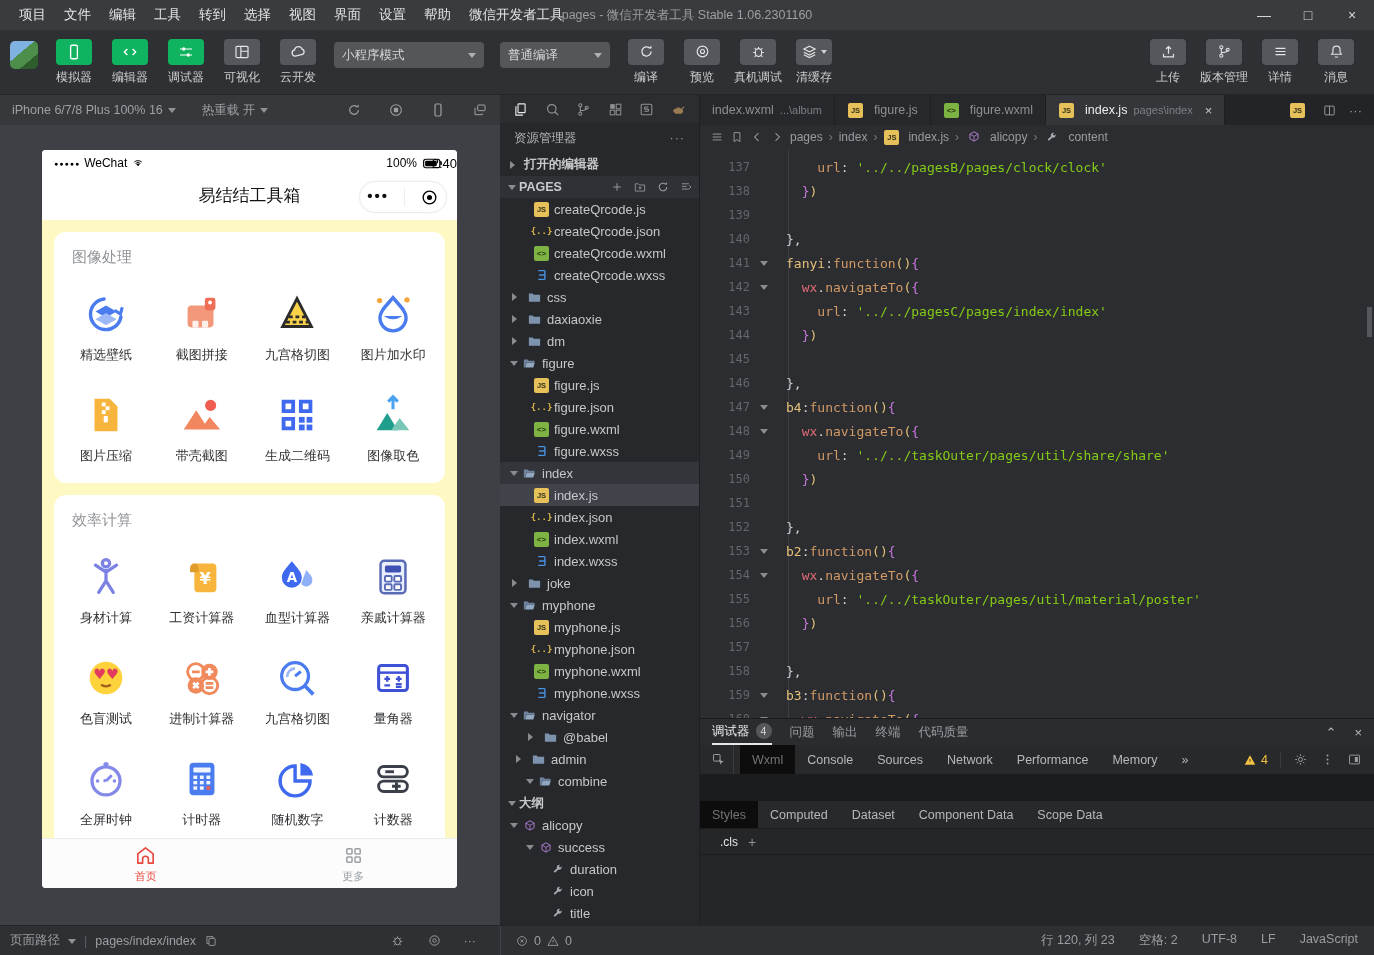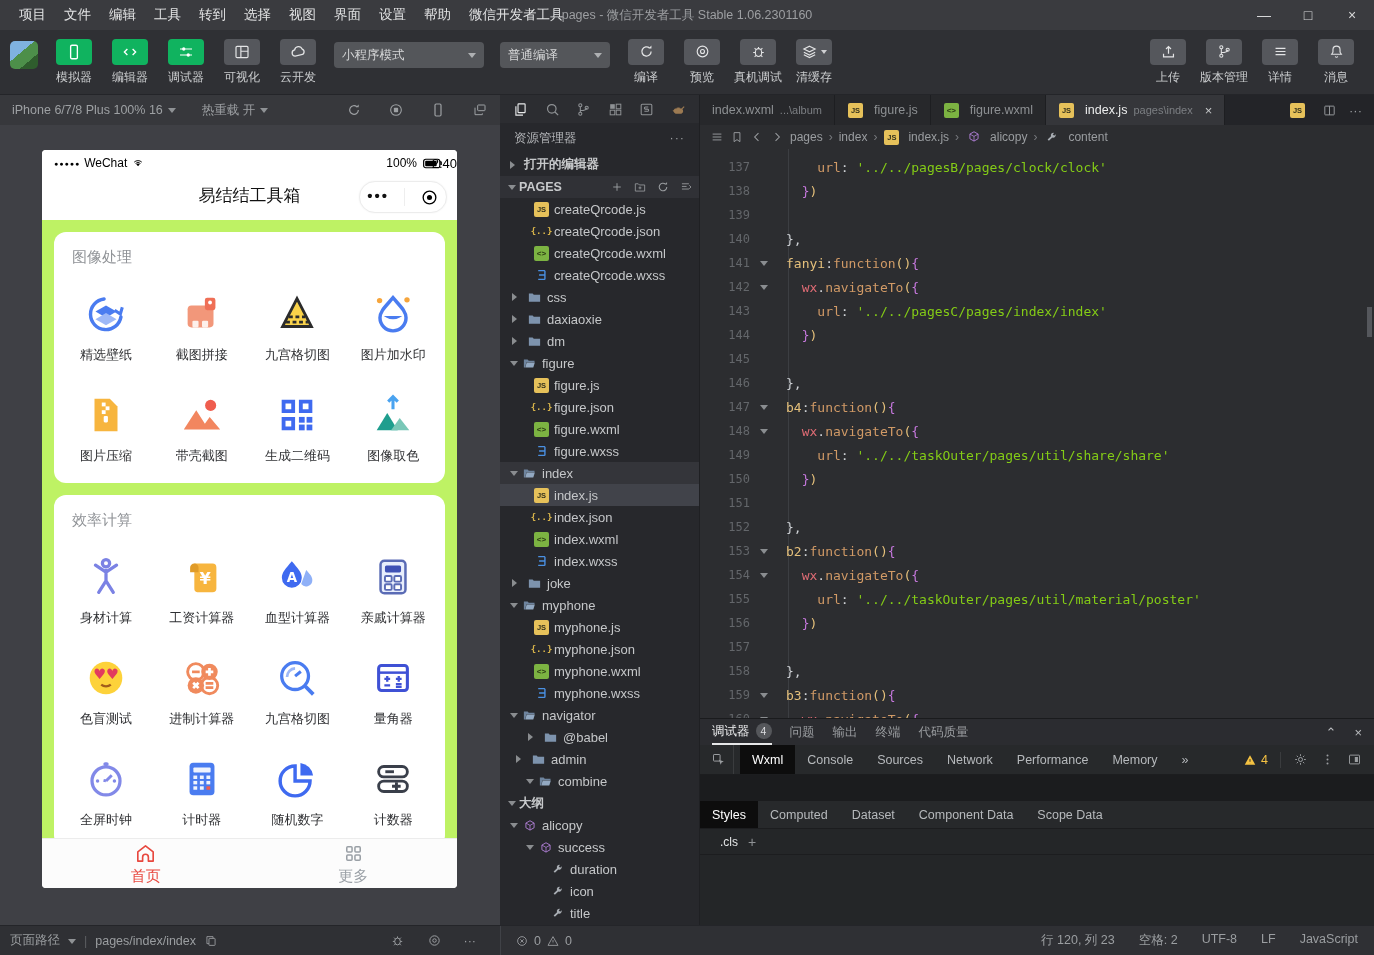--- a/index.html
+++ b/index.html
@@ -38,29 +38,29 @@
   .phone{position:absolute;left:42px;top:25px;width:415px;height:738px;background:#fff;border-radius:4px;overflow:hidden;font-family:"Liberation Sans",sans-serif;}
   .p-status{height:26px;display:flex;align-items:center;padding:0 12px;font-size:12px;color:#000;background:#fff;}
   .p-sig{display:flex;align-items:center;gap:4px;letter-spacing:1px;}
   .p-time{position:absolute;left:0;right:0;text-align:right;font-size:13px;}
   .p-batt{margin-left:auto;display:flex;align-items:center;gap:4px;z-index:1;}
   .p-nav{position:relative;height:44px;background:#fff;}
   .p-title{text-align:center;line-height:40px;font-size:17px;color:#111;}
   .p-capsule{position:absolute;right:10px;top:5px;width:88px;height:32px;border:1px solid #ececec;border-radius:16px;background:#fff;display:flex;align-items:center;justify-content:space-around;box-shadow:0 0 2px rgba(0,0,0,.06);}
   .p-capsule .dots{color:#111;font-size:15px;font-weight:bold;letter-spacing:2px;margin-top:-4px;}
   .p-capsule .sep{width:1px;height:18px;background:#eee;}
-  .p-body{position:absolute;top:70px;bottom:50px;left:0;right:0;background:#bef264;overflow:hidden;}
+  .p-body{position:absolute;top:70px;bottom:50px;left:0;right:0;background:#fef9c3;overflow:hidden;}
   .card{background:#fff;border-radius:12px;margin:12px 12px 0;padding:16px 4px 18px;}
   .card-title{padding:0 14px;font-size:15px;color:#8f9296;}
   .pgrid{display:grid;grid-template-columns:repeat(4,1fr);row-gap:28px;padding-top:24px;}
   .pitem{display:flex;flex-direction:column;align-items:center;}
   .pitem .lbl{margin-top:9px;font-size:13px;color:#2f3033;white-space:nowrap;}
   .p-tabbar{position:absolute;bottom:0;left:0;right:0;height:50px;background:#fcfcfc;border-top:1px solid #ececec;display:flex;}
   .ptab{flex:1;display:flex;flex-direction:column;align-items:center;justify-content:center;gap:2px;}
-  .ptab .lbl{font-size:15px;}
+  .ptab .lbl{font-size:11px;}
   .ptab.on .lbl{color:#e8483f;}
   .ptab.off .lbl{color:#9aa0a6;}
   
   .sidebar{width:200px;background:#27282c;display:flex;flex-direction:column;overflow:hidden;border-right:1px solid #1f2023;}
   .activity{height:30px;display:flex;align-items:center;gap:2px;padding:0 6px;background:#2c2d31;color:#8f9295;}
   .act{width:30px;height:26px;display:flex;align-items:center;justify-content:center;}
   .act.on{color:#e8e9ea;}
   .sb-title{height:32px;display:flex;align-items:center;padding:0 14px;color:#b4b6b9;font-size:12.5px;}
   .sb-title .mm{margin-left:auto;letter-spacing:1px;color:#9a9da0;}
   .sb-row{height:24px;display:flex;align-items:center;padding:0 6px;color:#c7c9cb;font-size:12.5px;font-weight:bold;}
@@ -100,21 +100,21 @@
   .vthumb{position:absolute;right:2px;top:158px;width:5px;height:30px;background:#55575c;}
   
   .edebug{height:207px;flex:0 0 auto;display:flex;flex-direction:column;background:#242628;border-top:1px solid #1a1b1d;}
   .dbg-tabs{height:26px;display:flex;align-items:center;background:#2b2c30;padding:0 12px;gap:18px;color:#9a9da0;font-size:12.5px;flex:0 0 auto;}
   .dbg-tab{display:flex;align-items:center;gap:6px;height:100%;}
   .dbg-tab.active{color:#f0f1f2;border-bottom:2px solid #e6e7e8;}
   .badge{min-width:16px;height:16px;border-radius:8px;background:#55575b;color:#dcdde0;font-size:10.5px;display:flex;align-items:center;justify-content:center;padding:0 4px;}
   .dbg-tabs .rt{margin-left:auto;display:flex;gap:18px;color:#b9bbbe;font-size:13px;}
   .devbar{height:30px;display:flex;align-items:center;background:#27292b;border-bottom:1px solid #1c1d1f;padding:0 4px;color:#b6b9bc;font-size:12.5px;flex:0 0 auto;}
   .devtab{padding:0 12px;height:100%;display:flex;align-items:center;}
-  .devtab.active{background:#0d0d0d;color:#ffffff;}
+  .devtab.active{background:#0d0d0d;color:#737373;}
   .inspbox{width:30px;height:100%;display:flex;align-items:center;justify-content:center;border-right:1px solid #3a3c3e;margin-right:6px;color:#9a9da0;}
   .devbar .rt{margin-left:auto;display:flex;align-items:center;gap:12px;padding-right:8px;}
   .wcount{display:flex;align-items:center;gap:4px;color:#f5c242;}
   .vdiv{width:1px;height:16px;background:#3a3c3e;}
   .estrip{height:26px;background:#1b1c1e;flex:0 0 auto;}
   .styletabs{height:28px;display:flex;align-items:center;background:#27292b;border-bottom:1px solid #1c1d1f;color:#b6b9bc;font-size:12.5px;flex:0 0 auto;}
   .filterrow{height:26px;display:flex;align-items:center;background:#242628;border-bottom:1px solid #1c1d1f;padding:0 10px;flex:0 0 auto;}
   .filterrow input{flex:1;background:transparent;border:none;outline:none;color:#ccc;font-size:12.5px;font-family:"Liberation Sans",sans-serif;}
   .filterrow .cls{color:#e4e5e6;font-size:12px;margin:0 10px;}
   .filterrow .plus{color:#8f9295;font-size:14px;}

